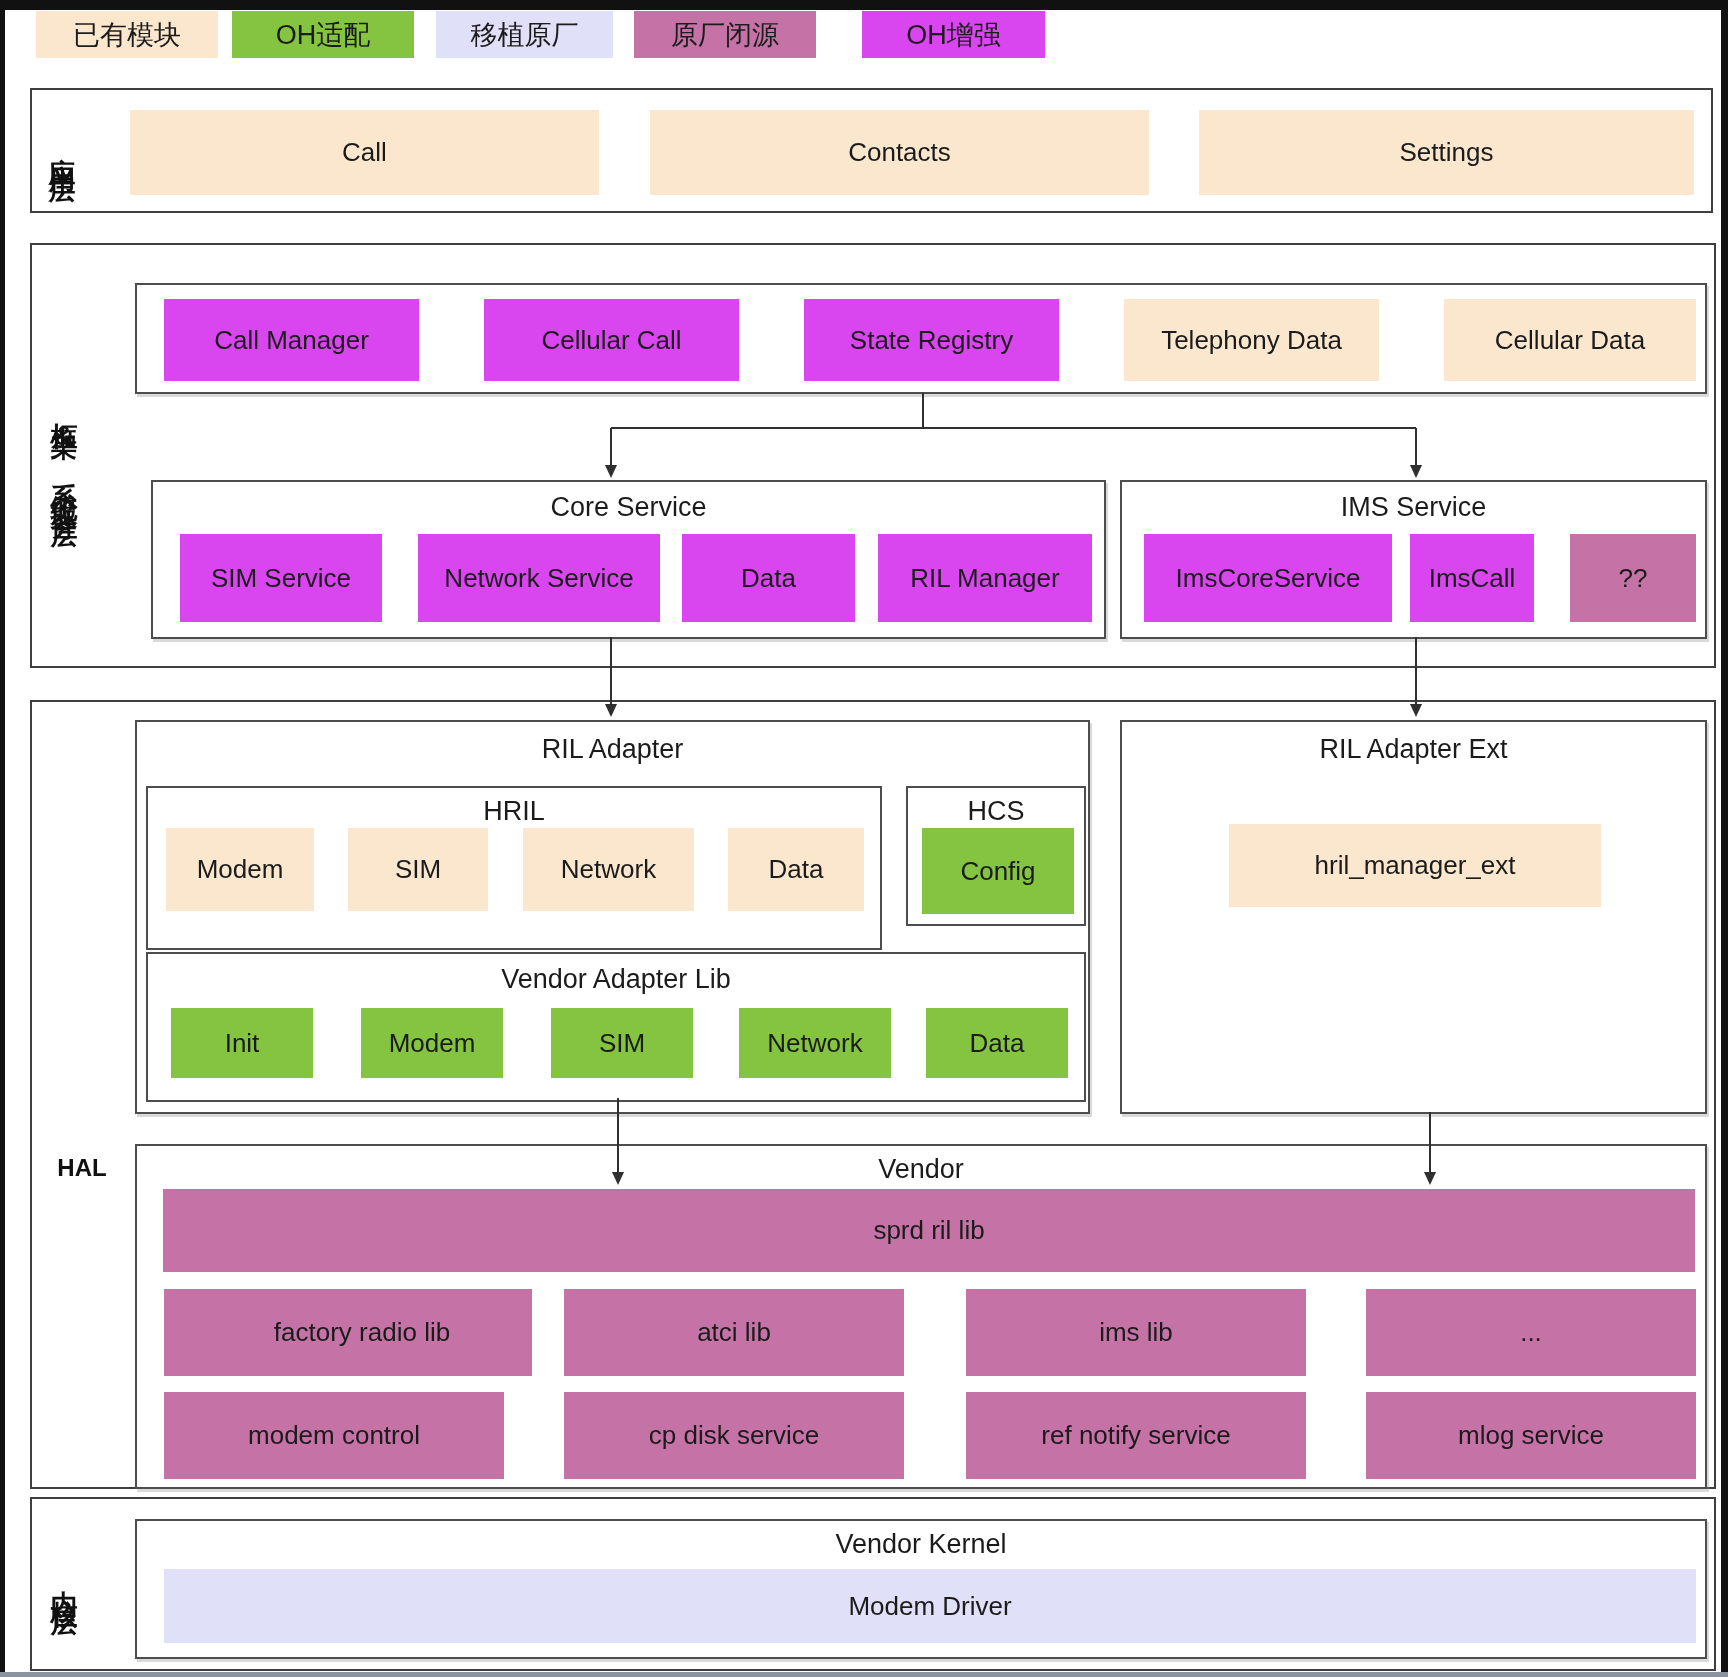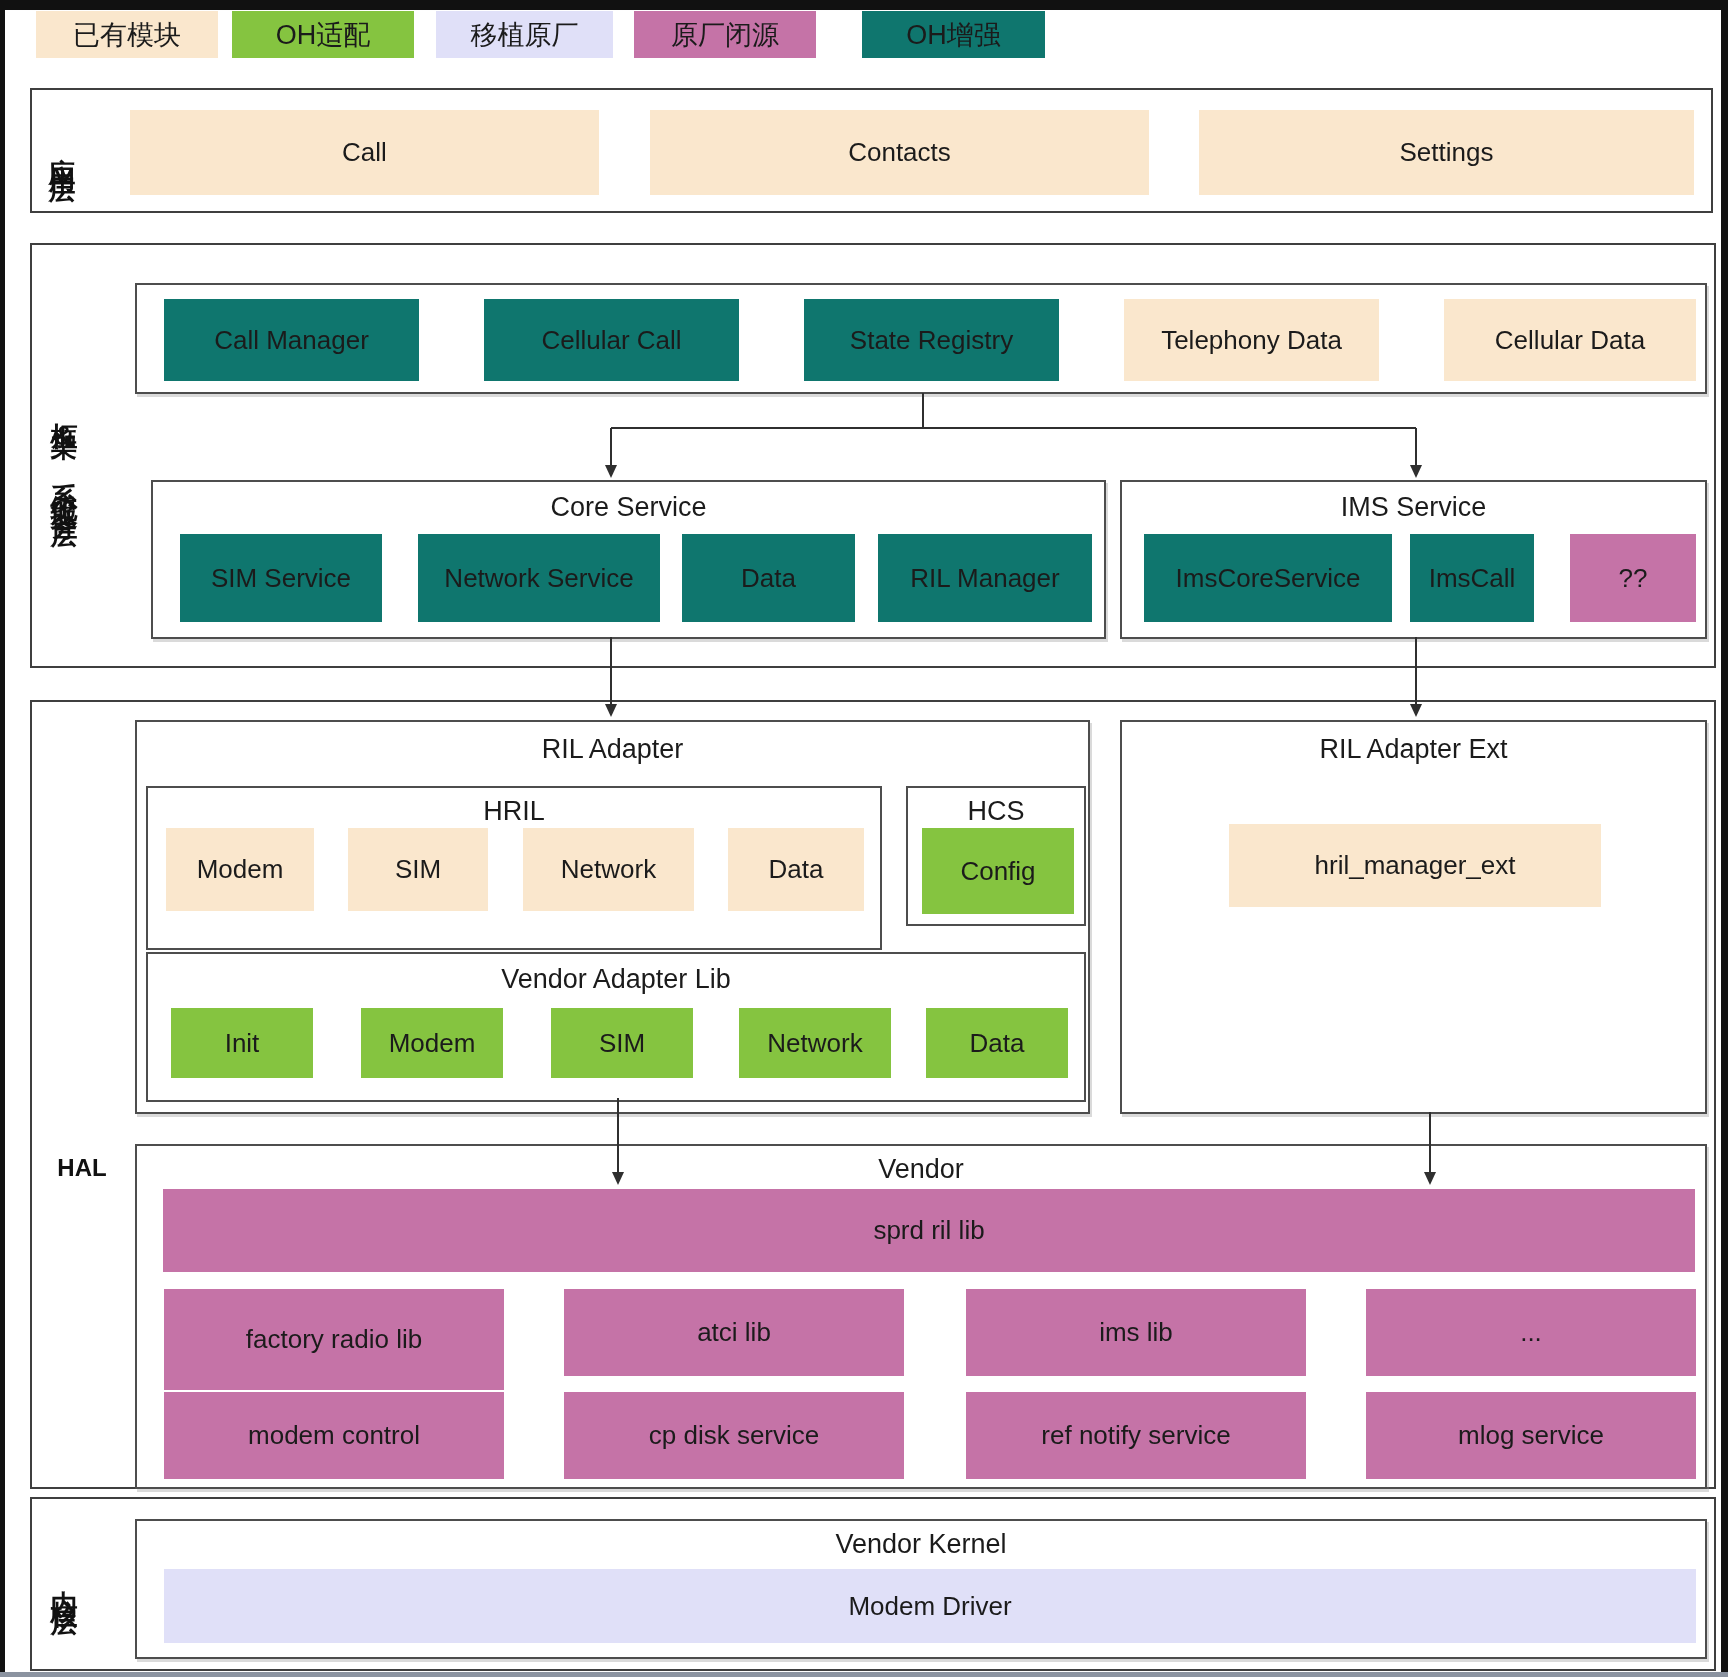--- a/index.html
+++ b/index.html
@@ -12,21 +12,21 @@
   .layer{position:absolute;box-sizing:border-box;border:2px solid #3f3f3f;background:#fff;}
   .cbox{position:absolute;box-sizing:border-box;border:2px solid #4d4d4d;background:#fff;
         box-shadow:2px 3px 0 rgba(150,150,150,.35);}
   .ctitle{position:absolute;left:0;right:0;text-align:center;font-size:27px;color:#1b1b1b;}
   .item{position:absolute;display:flex;align-items:center;justify-content:center;
         font-size:26px;color:#1b1b1b;text-align:center;}
   .fill-beige{background:#FAE7CD;}
   .fill-green{background:#85C440;}
   .fill-lav{background:#E0E0F8;}
   .fill-pink{background:#C573A7;}
-  .fill-blue{background:#0f766e;}
+  .fill-blue{background:#d946ef;}
   .vlabel{position:absolute;writing-mode:vertical-lr;text-orientation:upright;
           font-size:27px;font-weight:700;letter-spacing:10px;color:#111;}
   .hal-label{position:absolute;font-size:24px;font-weight:700;color:#111;}
   svg.connectors{position:absolute;left:0;top:0;pointer-events:none;z-index:5;}
 </style>
 </head>
 <body>
 
 <div id="canvas">
 
@@ -118,21 +118,21 @@
 
     <div class="cbox" style="left:1088px;top:18px;width:587px;height:394px;">
       <div class="ctitle" style="top:12px;">RIL Adapter Ext</div>
       <div class="item fill-beige" style="left:107px;top:102px;width:372px;height:83px;">hril_manager_ext</div>
     </div>
 
     <div class="cbox" style="left:103px;top:442px;width:1572px;height:345px;">
       <div class="ctitle" style="top:8px;">Vendor</div>
       <div class="item fill-pink" style="left:26px;top:43px;width:1532px;height:83px;">sprd ril lib</div>
 
-      <div class="item fill-pink" style="left:27px;top:143px;width:340px;height:101px;">factory radio lib</div>
+      <div class="item fill-pink" style="left:27px;top:143px;width:340px;height:87px;padding-left:28px;">factory radio lib</div>
       <div class="item fill-pink" style="left:427px;top:143px;width:340px;height:87px;">atci lib</div>
       <div class="item fill-pink" style="left:829px;top:143px;width:340px;height:87px;">ims lib</div>
       <div class="item fill-pink" style="left:1229px;top:143px;width:330px;height:87px;">...</div>
 
       <div class="item fill-pink" style="left:27px;top:246px;width:340px;height:87px;">modem control</div>
       <div class="item fill-pink" style="left:427px;top:246px;width:340px;height:87px;">cp disk service</div>
       <div class="item fill-pink" style="left:829px;top:246px;width:340px;height:87px;">ref notify service</div>
       <div class="item fill-pink" style="left:1229px;top:246px;width:330px;height:87px;">mlog service</div>
     </div>
   </div>

